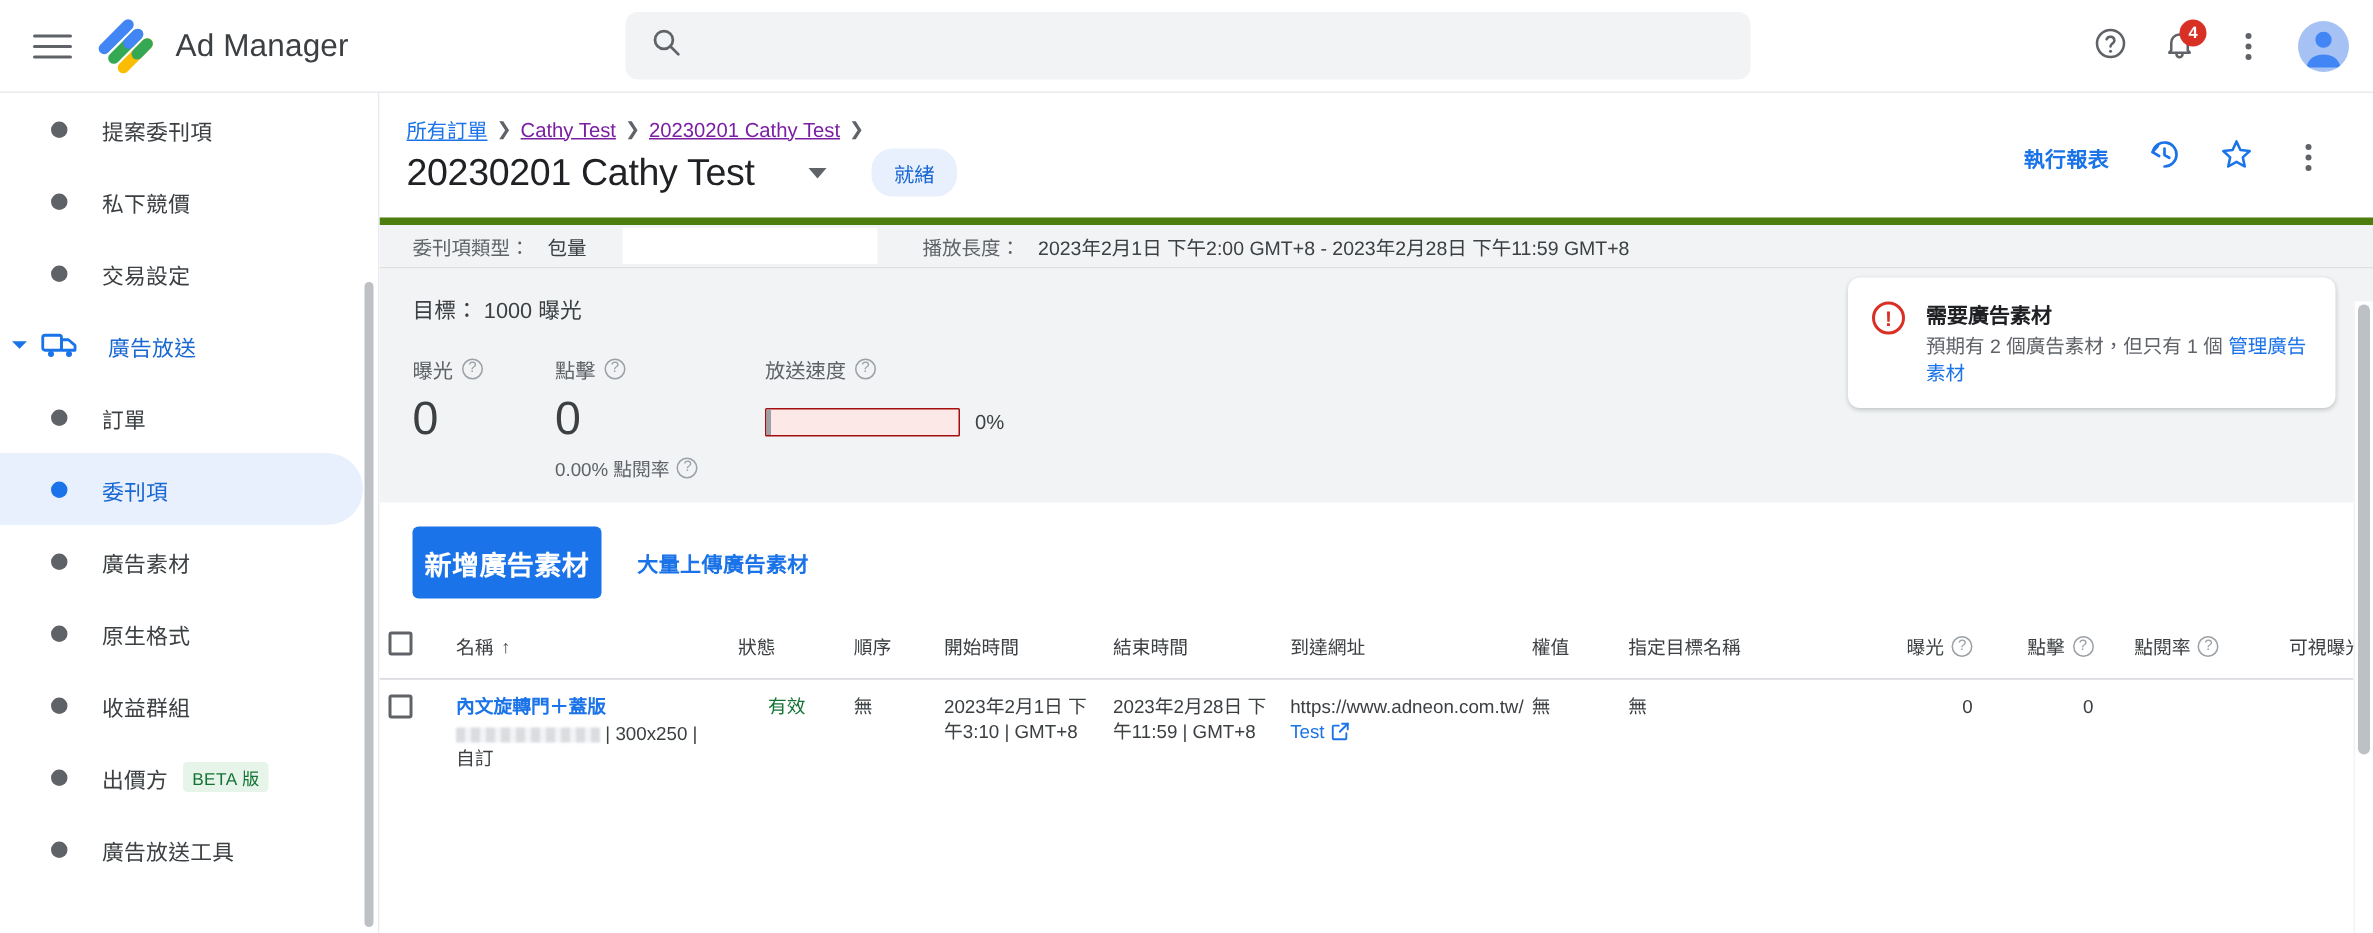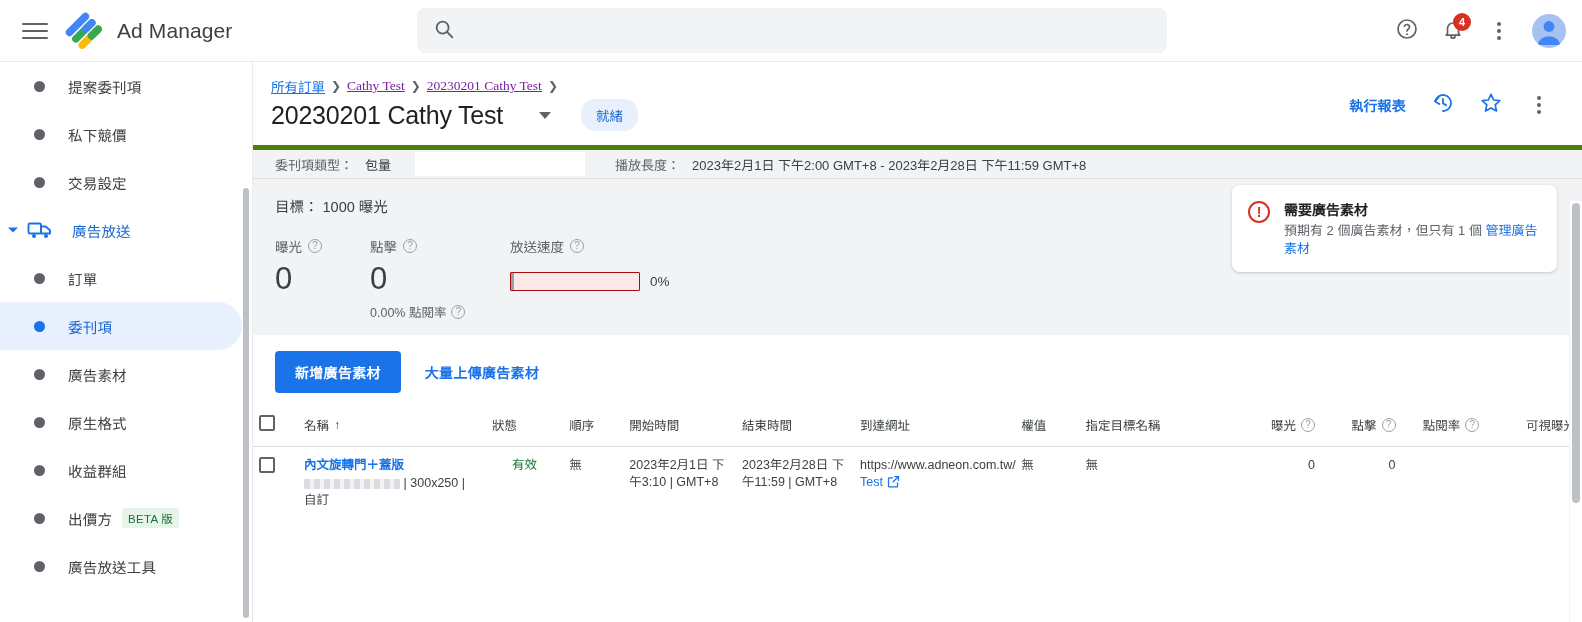--- a/index.html
+++ b/index.html
@@ -103,21 +103,21 @@
   }
 
   
   .main {
     position: absolute; left: 253px; top: 62px;
     width: 1329px; height: 560px; background: #fff; overflow: hidden;
   }
 
   .page-head { padding: 14px 18px 0 18px; position: relative; }
   .breadcrumb { font-size: 13.5px; display: flex; align-items: center; flex-wrap: nowrap; }
-  .crumb { color: #1a73e8; text-decoration: underline; cursor: pointer; font-family: Liberation Serif, serif; }
+  .crumb { color: #1a73e8; text-decoration: underline; cursor: pointer; }
   .crumb.visited { color: #7b1fa2; }
   .crumb-sep { color: #5f6368; margin: 0 6px; font-size: 12px; }
   .title-row { display: flex; align-items: center; margin-top: 3px; }
   .page-title { font-size: 25px; color: #202124; font-weight: 400; letter-spacing: -.2px; }
   .title-caret {
     margin-left: 36px; width: 0; height: 0;
     border-left: 6px solid transparent; border-right: 6px solid transparent;
     border-top: 7px solid #5f6368; cursor: pointer;
   }
   .status-chip {
@@ -196,21 +196,21 @@
     min-width: 118px; display: flex; align-items: center; justify-content: center;
     font-size: 14.5px; color: #5f6368; cursor: pointer; padding: 0 22px;
     border-bottom: 3px solid transparent; font-weight: 500; letter-spacing: .2px;
   }
   .tab.active { color: #1967d2; border-bottom-color: #1a73e8; font-weight: 700; }
 
   
   .tbar { padding: 16px 22px 0 22px; display: flex; align-items: center; gap: 10px; }
   .btn-primary {
     background: #1a73e8; color: #fff; border: 0; border-radius: 4px;
-    font-size: 14px; font-weight: 700; padding: 11px 20px; cursor: pointer;
+    font-size: 18px; font-weight: 700; padding: 11px 8px; cursor: pointer;
     font-family: "Liberation Sans", sans-serif; letter-spacing: .3px;
   }
   .btn-text {
     background: transparent; border: 0; color: #1a73e8;
     font-size: 14px; font-weight: 700; padding: 11px 14px; cursor: pointer;
     font-family: "Liberation Sans", sans-serif; letter-spacing: .3px;
   }
 
   .search-row { display: flex; justify-content: flex-end; align-items: center; padding: 14px 22px 0 22px; gap: 26px; }
   .tbl-search {

